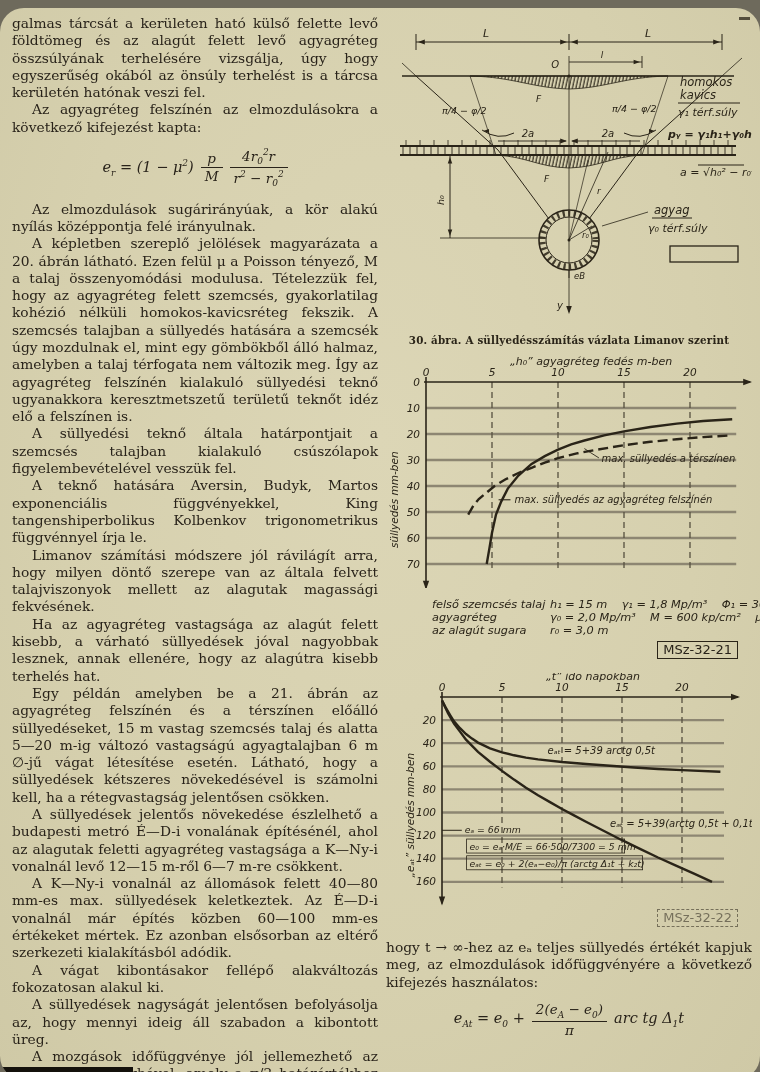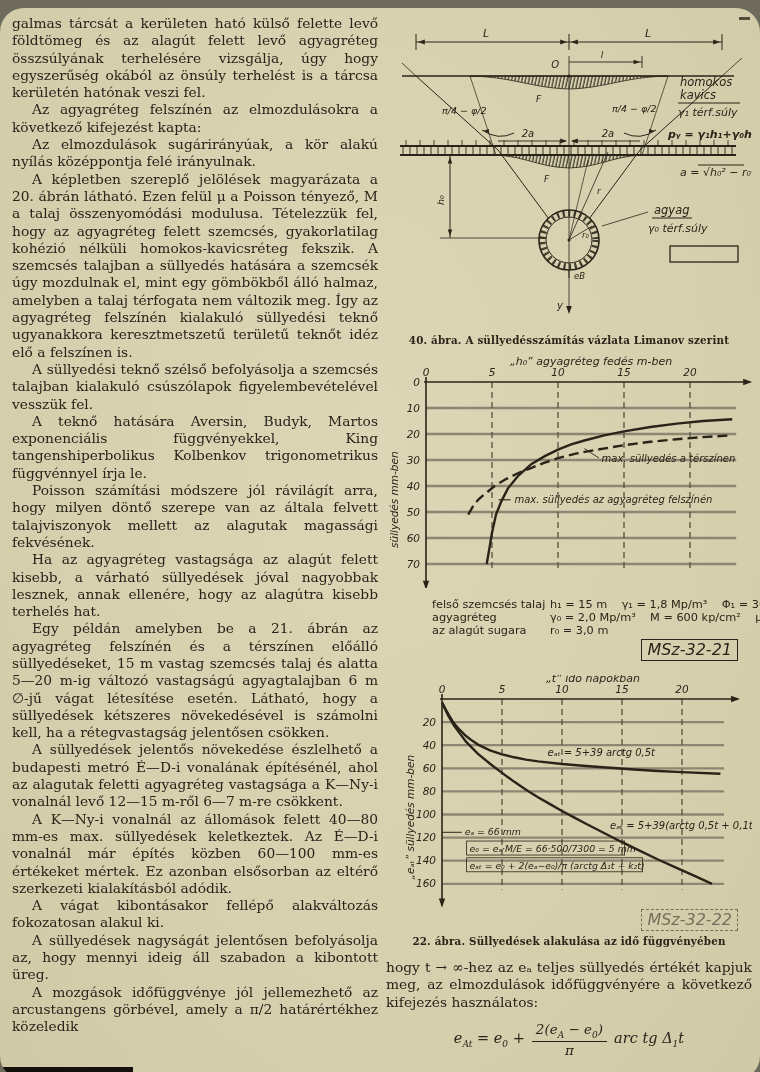--- a/index.html
+++ b/index.html
@@ -14,47 +14,58 @@
   .formula-row{display:flex;justify-content:center;align-items:center;gap:7px;
                margin:11px 0 12px;font-size:14.5px;font-style:italic;}
   .frac{display:inline-flex;flex-direction:column;text-align:center;line-height:1.12;font-size:13.5px;}
   .frac .num{padding:0 4px 1px;border-bottom:1.2px solid #29231a;}
   .frac .den{padding:1px 4px 0;}
   sub,sup{font-size:9px;}
   .col-right{position:absolute;left:386px;top:4px;width:366px;}
   .fig{position:relative;width:366px;}
   .figcaption{font-weight:bold;font-size:10.3px;letter-spacing:.2px;text-align:center;margin-top:4px;color:#2a2418;}
   .params{margin:6px 0 2px 46px;font-family:"DejaVu Sans","Liberation Sans",sans-serif;
-          font-size:11.3px;color:#2a2418;}
+          font-style:italic;font-size:11.3px;color:#2a2418;}
   .params .row{display:flex;}
   .params .lbl{width:118px;flex:none;}
   .params .vals{white-space:pre;}
   .tagline{text-align:right;padding-right:14px;margin-top:2px;}
   .tagbox{display:inline-block;border:1.4px solid #2a2418;padding:0 5px 1px;
-          font-family:"DejaVu Sans","Liberation Sans",sans-serif;font-style:italic;font-size:16px;}
+          font-family:"DejaVu Sans","Liberation Sans",sans-serif;font-size:13px;}
   .tagbox.faint{opacity:.55;border-style:dashed;}
   .bottom-text{margin-top:12px;}
   svg text{fill:#2a2418;}
   .scan-bar{position:absolute;left:0;top:1059px;width:133px;height:13px;background:#14110c;}
   .scan-mark{position:absolute;right:10px;top:9px;width:11px;height:3px;background:#2a2418;opacity:.75;}
 </style>
 </head>
 <body>
 
 <div class="page">
 
   <div class="col-left" id="left-col">
 
   <p class="para noindent"><span>galmas tárcsát a kerületen ható külső felette levő földtömeg és az alagút felett levő agyagréteg összsúlyának terhelésére vizsgálja, úgy hogy egyszerűség okából az önsúly terhelést is a tárcsa kerületén hatónak veszi fel.</span></p>
       <p class="para"><span>Az agyagréteg felszínén az elmozdulásokra a következő kifejezést kapta:</span></p>
+      <div class="formula-row" id="formula-main">
+      <span>e<sub>r</sub> = (1 − μ<sup>2</sup>)</span>
+      <span class="frac">
+        <span class="num">p</span>
+        <span class="den">M</span>
+      </span>
+      <span class="frac">
+        <span class="num">4r<sub>0</sub><sup>2</sup>r</span>
+        <span class="den">r<sup>2</sup> − r<sub>0</sub><sup>2</sup></span>
+      </span>
+    </div>
       <p class="para"><span>Az elmozdulások sugárirányúak, a kör alakú nyílás középpontja felé irányulnak.</span></p>
       <p class="para"><span>A képletben szereplő jelölések magyarázata a </span><span class="it">20. ábrán</span><span> látható. Ezen felül </span><span class="it">μ</span><span> a Poisson tényező, </span><span class="it">M</span><span> a talaj összenyomódási modulusa. Tételezzük fel, hogy az agyagréteg felett szemcsés, gyakorlatilag kohézió nélküli homokos-kavicsréteg fekszik. A szemcsés talajban a süllyedés hatására a szemcsék úgy mozdulnak el, mint egy gömbökből álló halmaz, amelyben a talaj térfogata nem változik meg. Így az agyagréteg felszínén kialakuló süllyedési teknő ugyanakkora keresztmetszetű területű teknőt idéz elő a felszínen is.</span></p>
-      <p class="para"><span>A süllyedési teknő szélső befolyásolja a szemcsés talajban kialakuló csúszólapok figyelembevételével vesszük fel.</span></p>
+      <p class="para"><span>A süllyedési teknő általa határpontjait a szemcsés talajban kialakuló csúszólapok figyelembevételével vesszük fel.</span></p>
       <p class="para"><span>A teknő hatására </span><span class="it">Aversin, Budyk, Martos</span><span> exponenciális függvényekkel, </span><span class="it">King</span><span> tangenshiperbolikus </span><span class="it">Kolbenkov</span><span> trigonometrikus függvénnyel írja le.</span></p>
-      <p class="para"><span class="it">Poisson</span><span> számítási módszere jól rávilágít arra, hogy milyen döntő szerepe van az általa felvett talajviszonyok mellett az alagutak magassági fekvésének.</span></p>
+      <p class="para"><span class="it">Limanov</span><span> számítási módszere jól rávilágít arra, hogy milyen döntő szerepe van az általa felvett talajviszonyok mellett az alagutak magassági fekvésének.</span></p>
       <p class="para"><span>Ha az agyagréteg vastagsága az alagút felett kisebb, a várható süllyedések jóval nagyobbak lesznek, annak ellenére, hogy az alagútra kisebb terhelés hat.</span></p>
       <p class="para"><span>Egy példán amelyben be a </span><span class="it">21. ábrán</span><span> az agyagréteg felszínén és a térszínen előálló süllyedéseket, 15 m vastag szemcsés talaj és alatta 5—20 m-ig változó vastagságú agyagtalajban 6 m ∅-jű vágat létesítése esetén. Látható, hogy a süllyedések kétszeres növekedésével is számolni kell, ha a rétegvastagság jelentősen csökken.</span></p>
       <p class="para"><span>A süllyedések jelentős növekedése észlelhető a budapesti metró É—D-i vonalának építésénél, ahol az alagutak feletti agyagréteg vastagsága a K—Ny-i vonalnál levő 12—15 m-ről 6—7 m-re csökkent.</span></p>
       <p class="para"><span>A K—Ny-i vonalnál az állomások felett 40—80 mm-es max. süllyedések keletkeztek. Az É—D-i vonalnál már építés közben 60—100 mm-es értékeket mértek. Ez azonban elsősorban az eltérő szerkezeti kialakításból adódik.</span></p>
       <p class="para"><span>A vágat kibontásakor fellépő alakváltozás fokozatosan alakul ki.</span></p>
       <p class="para"><span>A süllyedések nagyságát jelentősen befolyásolja az, hogy mennyi ideig áll szabadon a kibontott üreg.</span></p>
       <p class="para"><span>A mozgások időfüggvénye jól jellemezhető az arcustangens görbével, amely a π/2 határértékhez közeledik </span></p>
     </div>
 
   <div class="col-right">
@@ -207,21 +218,21 @@
           <text x="282" y="126" font-size="11" font-family="&quot;DejaVu Sans&quot;,&quot;Liberation Sans&quot;,sans-serif" font-style="italic" font-weight="bold">pᵧ = γ₁h₁+γ₀h₀</text>
           <text x="294" y="164" font-size="11" font-family="&quot;DejaVu Sans&quot;,&quot;Liberation Sans&quot;,sans-serif" font-style="italic">a = √h₀² − r₀²</text>
           <line x1="312" y1="153" x2="358" y2="153" stroke="#2a2418" stroke-width="1"></line>
           <line x1="216" y1="214" x2="262" y2="200" stroke="#2a2418" stroke-width="0.8"></line>
           <text x="268" y="202" font-size="11.5" font-family="&quot;DejaVu Sans&quot;,&quot;Liberation Sans&quot;,sans-serif" font-style="italic">agyag</text>
           <line x1="266" y1="206" x2="306" y2="206" stroke="#2a2418" stroke-width="1"></line>
           <text x="262" y="220" font-size="11" font-family="&quot;DejaVu Sans&quot;,&quot;Liberation Sans&quot;,sans-serif" font-style="italic">γ₀ térf.súly</text>
           <rect x="284" y="234" width="68" height="16" fill="none" stroke="#2a2418" stroke-width="1.3"></rect>
           <text x="318" y="246" font-size="10" font-family="&quot;DejaVu Sans&quot;,&quot;Liberation Sans&quot;,sans-serif" font-style="italic" text-anchor="middle"></text>
         </svg>
-      <div class="figcaption">40. ábra. A süllyedésszámítás vázlata Limanov szerint</div>
+      <div class="figcaption">30. ábra. A süllyedésszámítás vázlata Limanov szerint</div>
     </div>
 
     <div class="fig" style="margin-top:10px">
       <svg id="svg21" width="366" height="232" viewBox="0 0 366 232">
           <line x1="40" y1="52" x2="350.2" y2="52" stroke="#8d8672" stroke-width="2.3"></line>
           <line x1="40" y1="78" x2="350.2" y2="78" stroke="#8d8672" stroke-width="2.3"></line>
           <line x1="40" y1="104" x2="350.2" y2="104" stroke="#8d8672" stroke-width="2.3"></line>
           <line x1="40" y1="130" x2="350.2" y2="130" stroke="#8d8672" stroke-width="2.3"></line>
           <line x1="40" y1="156" x2="350.2" y2="156" stroke="#8d8672" stroke-width="2.3"></line>
           <line x1="40" y1="182" x2="350.2" y2="182" stroke="#8d8672" stroke-width="2.3"></line>
@@ -315,21 +326,20 @@
           <line x1="56" y1="157.29" x2="75.8" y2="157.29" stroke="#2a2418" stroke-width="1"></line>
           <text x="78.8" y="160.29" font-size="9.3" font-family="&quot;DejaVu Sans&quot;,&quot;Liberation Sans&quot;,sans-serif" font-style="italic">eₐ = 66 mm</text>
           <rect x="80.6" y="166.0375" width="158" height="14" fill="none" stroke="#2a2418" stroke-width="0.8"></rect>
           <text x="83.6" y="177.0375" font-size="9.3" font-family="&quot;DejaVu Sans&quot;,&quot;Liberation Sans&quot;,sans-serif" font-style="italic">e₀ = eₐ·M/E = 66·500/7300 = 5 mm</text>
           <rect x="80.6" y="182.785" width="176" height="14" fill="none" stroke="#2a2418" stroke-width="0.8"></rect>
           <text x="83.6" y="193.785" font-size="9.3" font-family="&quot;DejaVu Sans&quot;,&quot;Liberation Sans&quot;,sans-serif" font-style="italic">eₐₜ = e₀ + 2(eₐ−e₀)/π (arctg Δ₁t + k₂t)</text>
         </svg>
       <div class="tagline" style="margin-top:-8px">
         <span class="tagbox faint">MSz-32-22</span>
       </div>
-      <div class="figcaption">22. ábra. Süllyedések alakulása az idő függvényében</div>
     </div>
 
     <div class="bottom-text">
       <p class="para noindent" id="bottom-para"><span>hogy </span><span class="it">t</span><span> → ∞-hez az </span><span class="it">eₐ</span><span> teljes süllyedés értékét kapjuk meg, az elmozdulások időfüggvényére a következő kifejezés használatos:</span></p>
       <div class="formula-row">
         <span>e<sub>At</sub> = e<sub>0</sub> +</span>
         <span class="frac">
           <span class="num">2(e<sub>A</sub> − e<sub>0</sub>)</span>
           <span class="den">π</span>
         </span>

